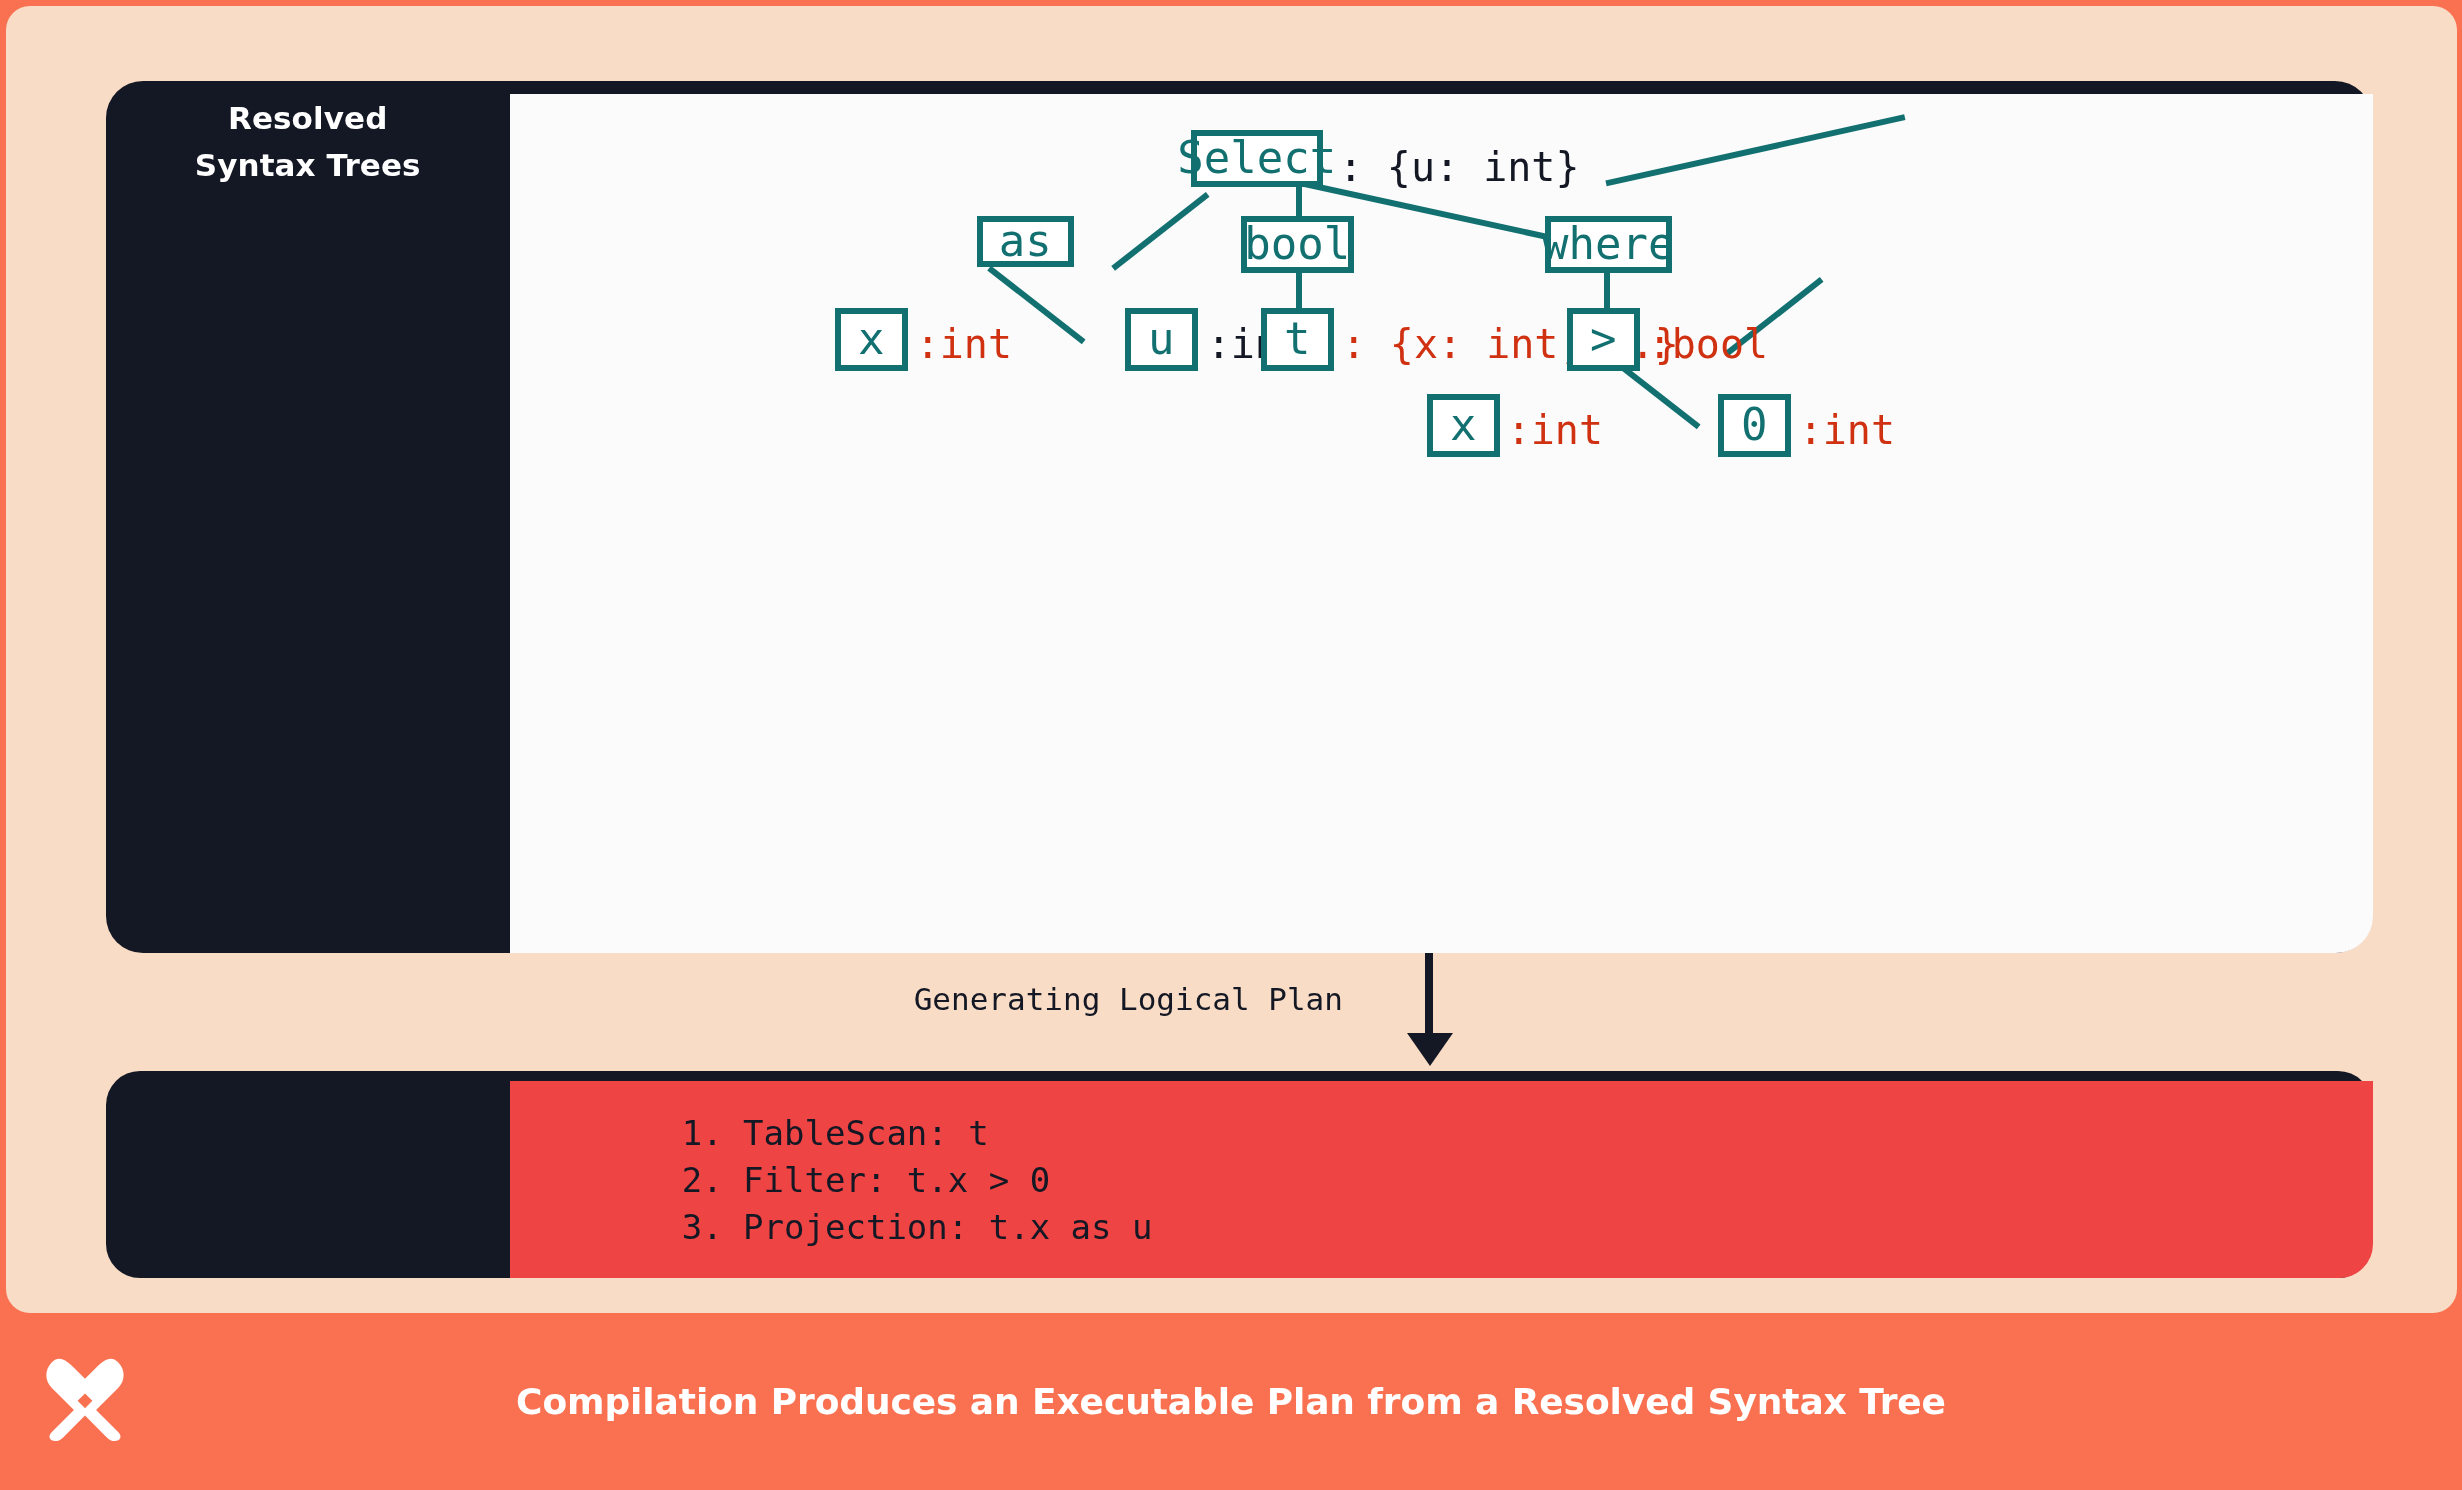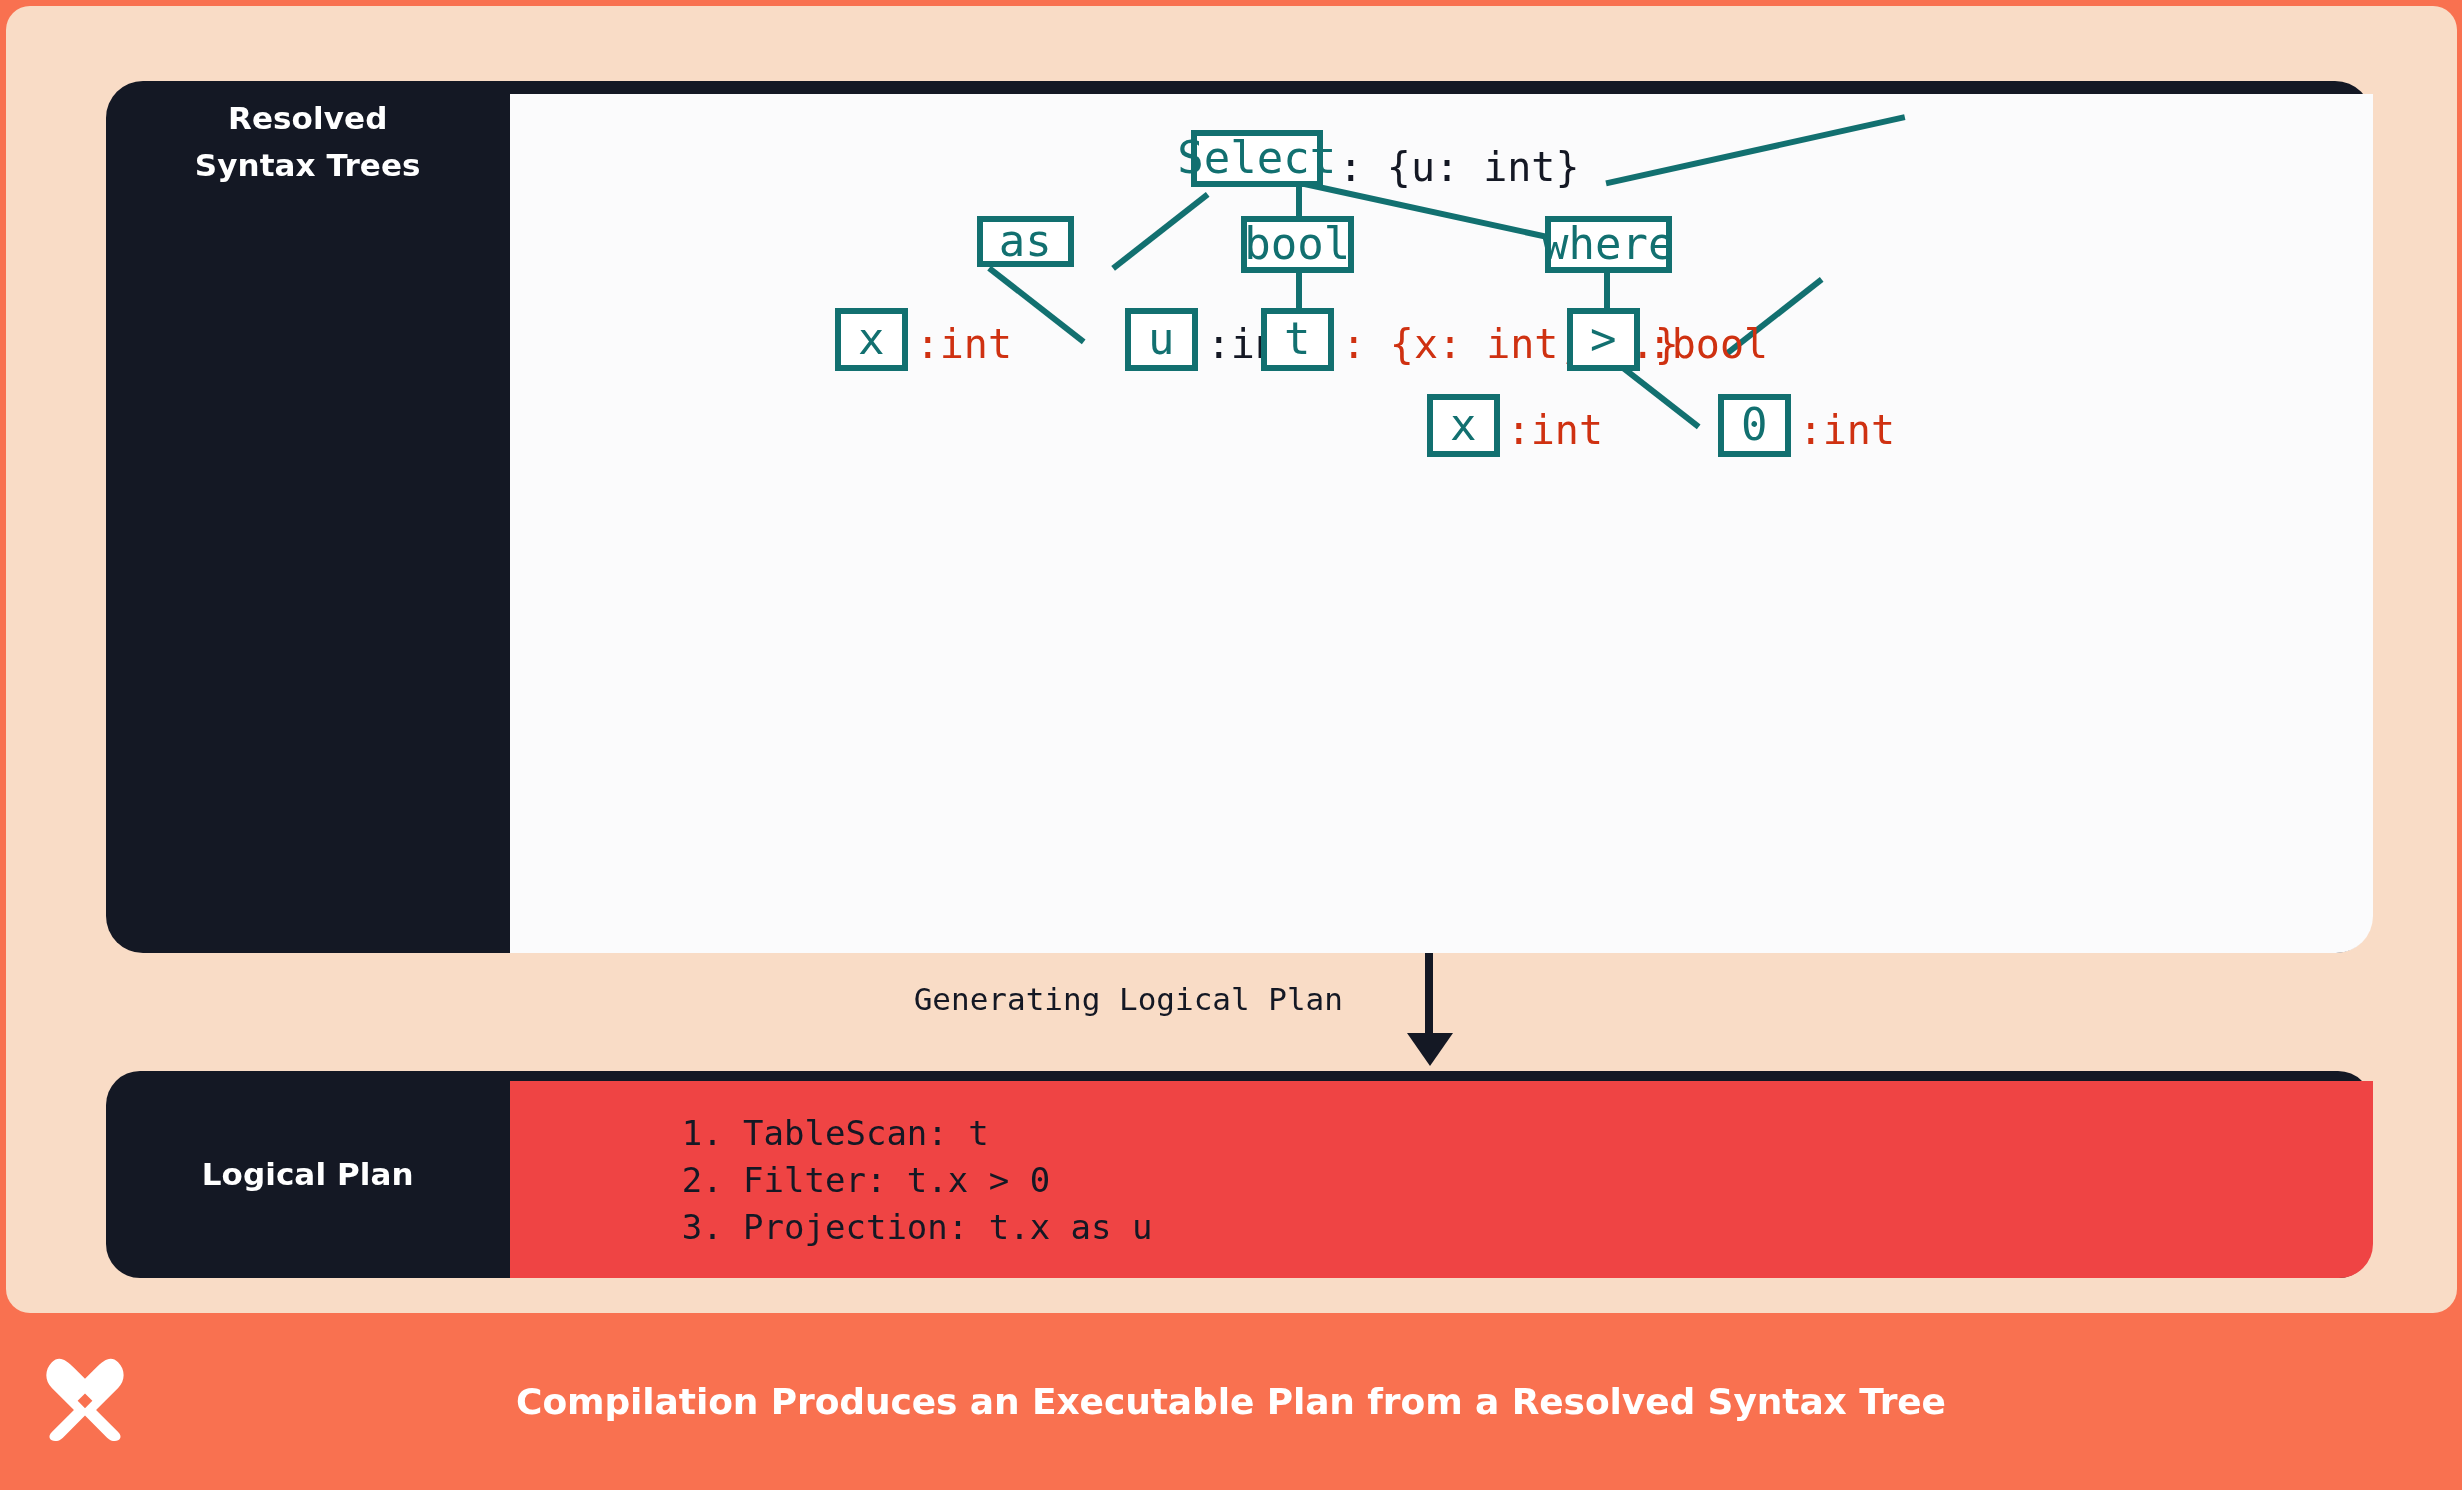--- a/index.html
+++ b/index.html
@@ -287,21 +287,20 @@
         <span class="ann red" style="left:1289px; top:316px;">:int</span>
 
       </div>
     </div>
 
     <div id="transition-label">Generating Logical Plan</div>
     <div id="arrow-stem"></div>
     <div id="arrow-head"></div>
 
     <div id="lp-panel">
-      <div id="lp-label">Logical Plan</div>
       <div id="lp-canvas">
         <div class="lp-line">1. TableScan: t</div>
         <div class="lp-line">2. Filter: t.x &gt; 0</div>
         <div class="lp-line">3. Projection: t.x as u</div>
       </div>
     </div>
 
   </div>
 
   <div id="footer">

